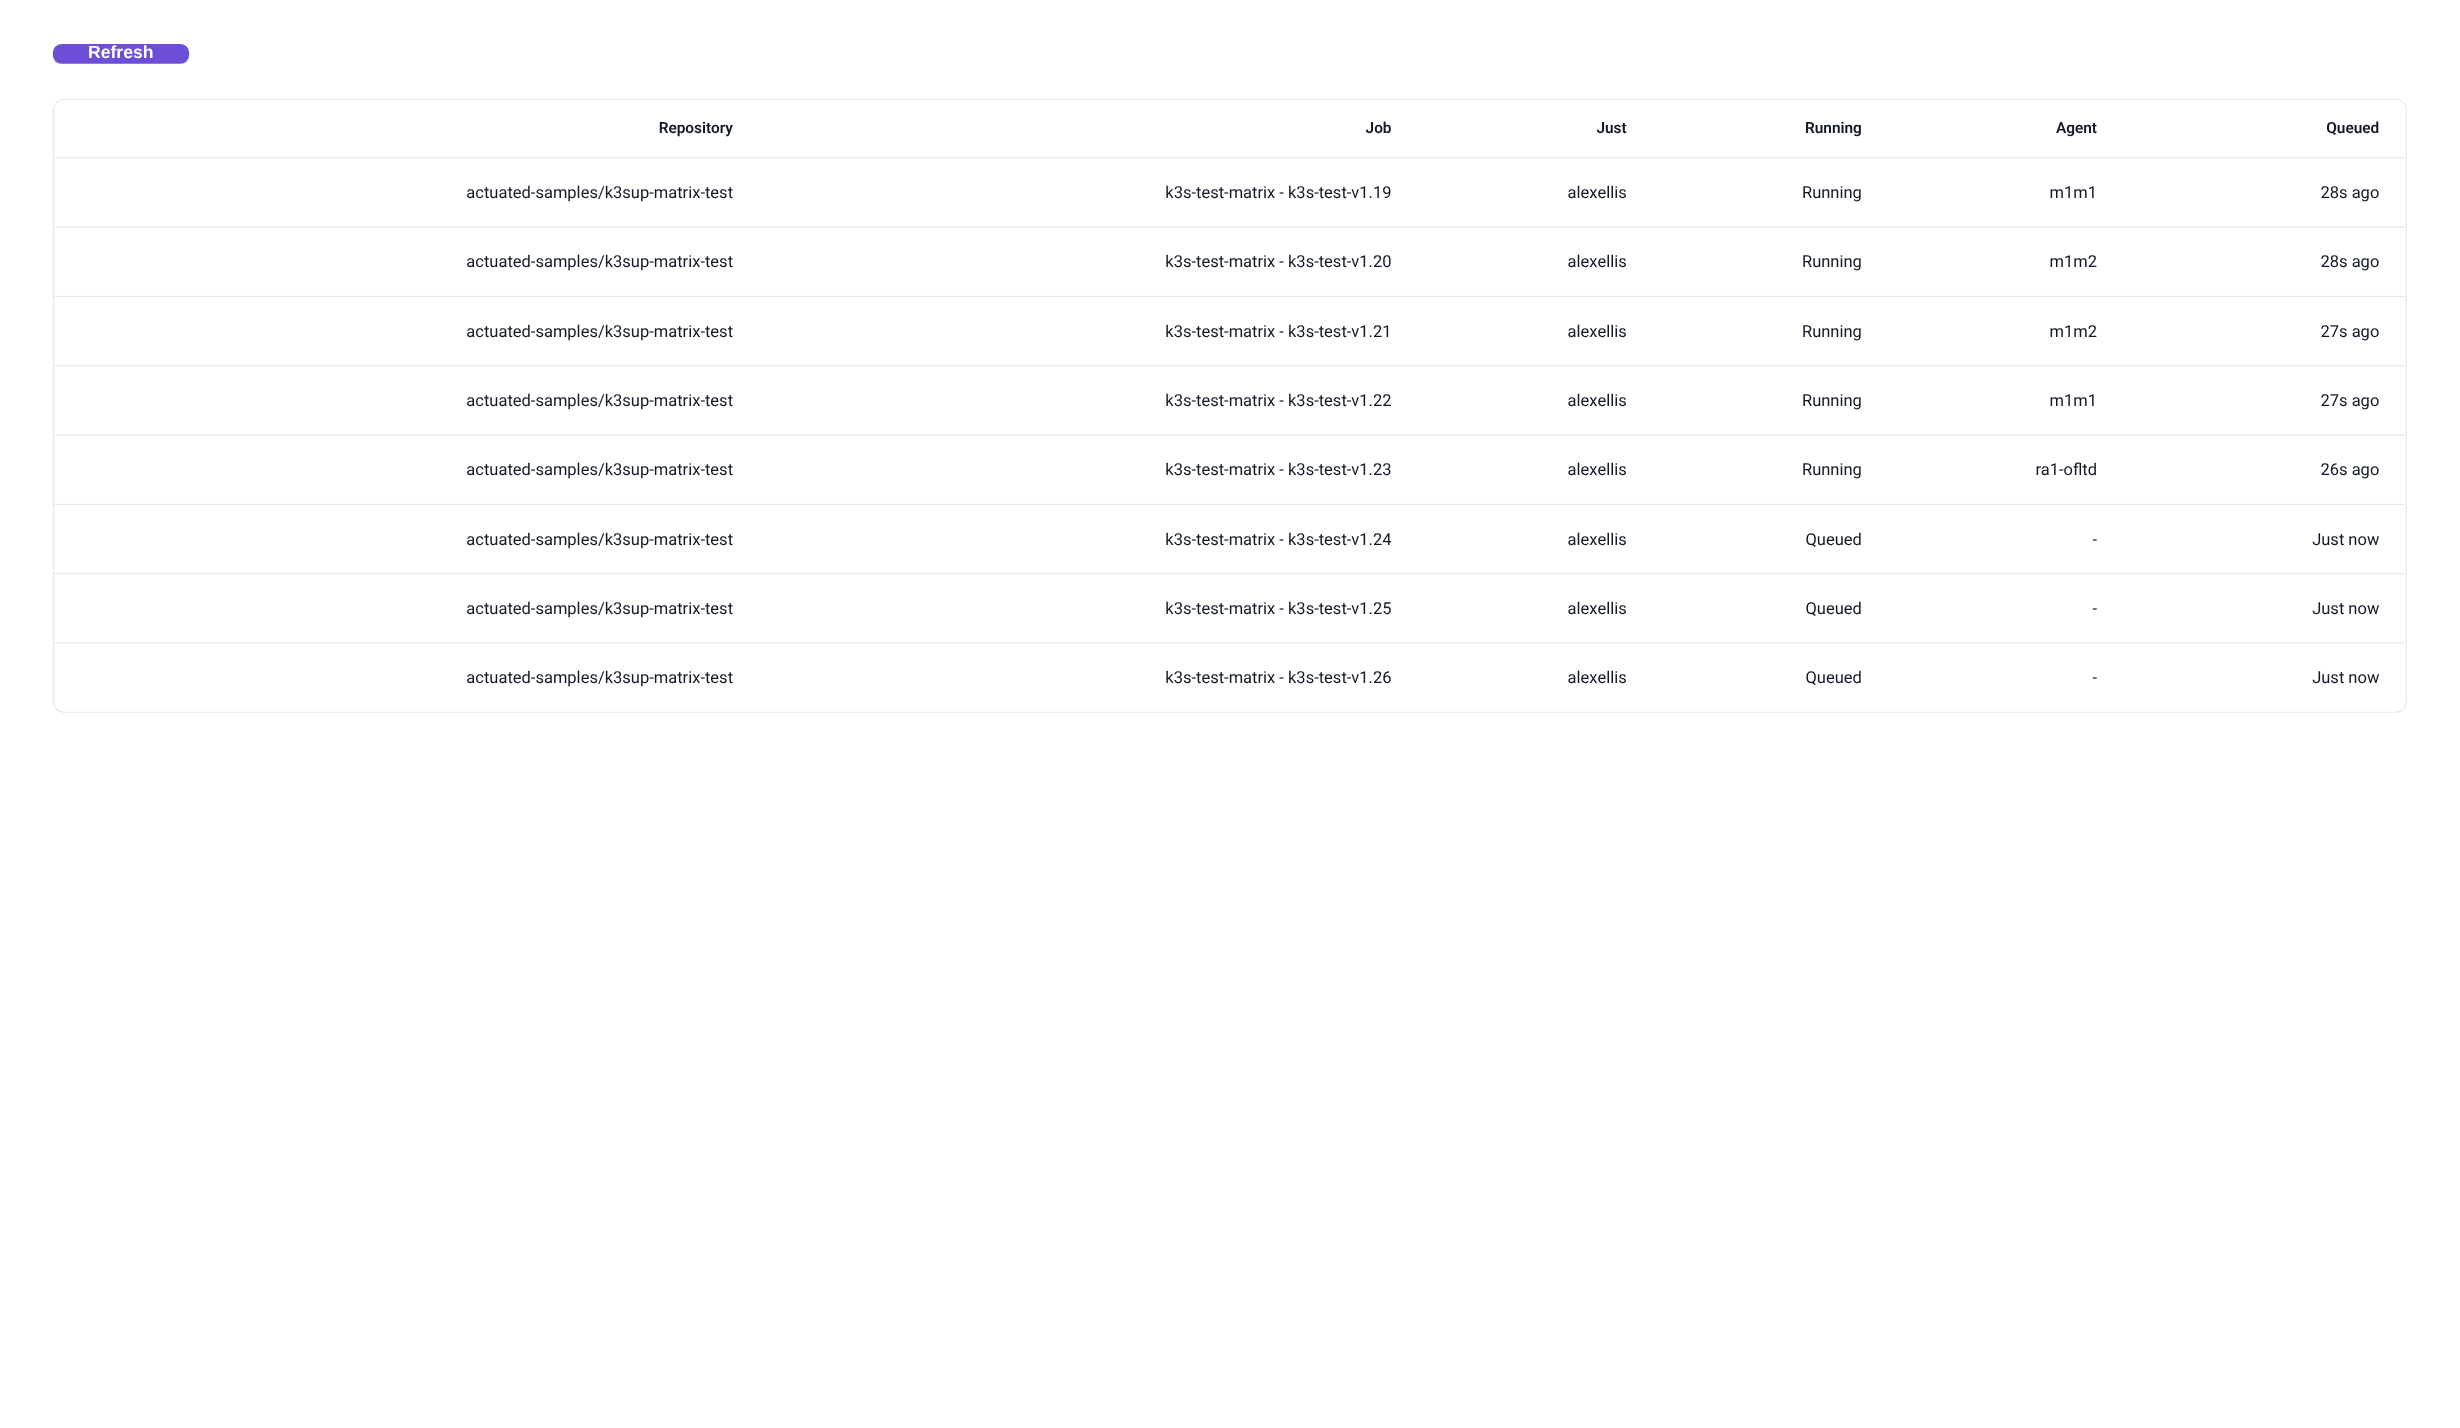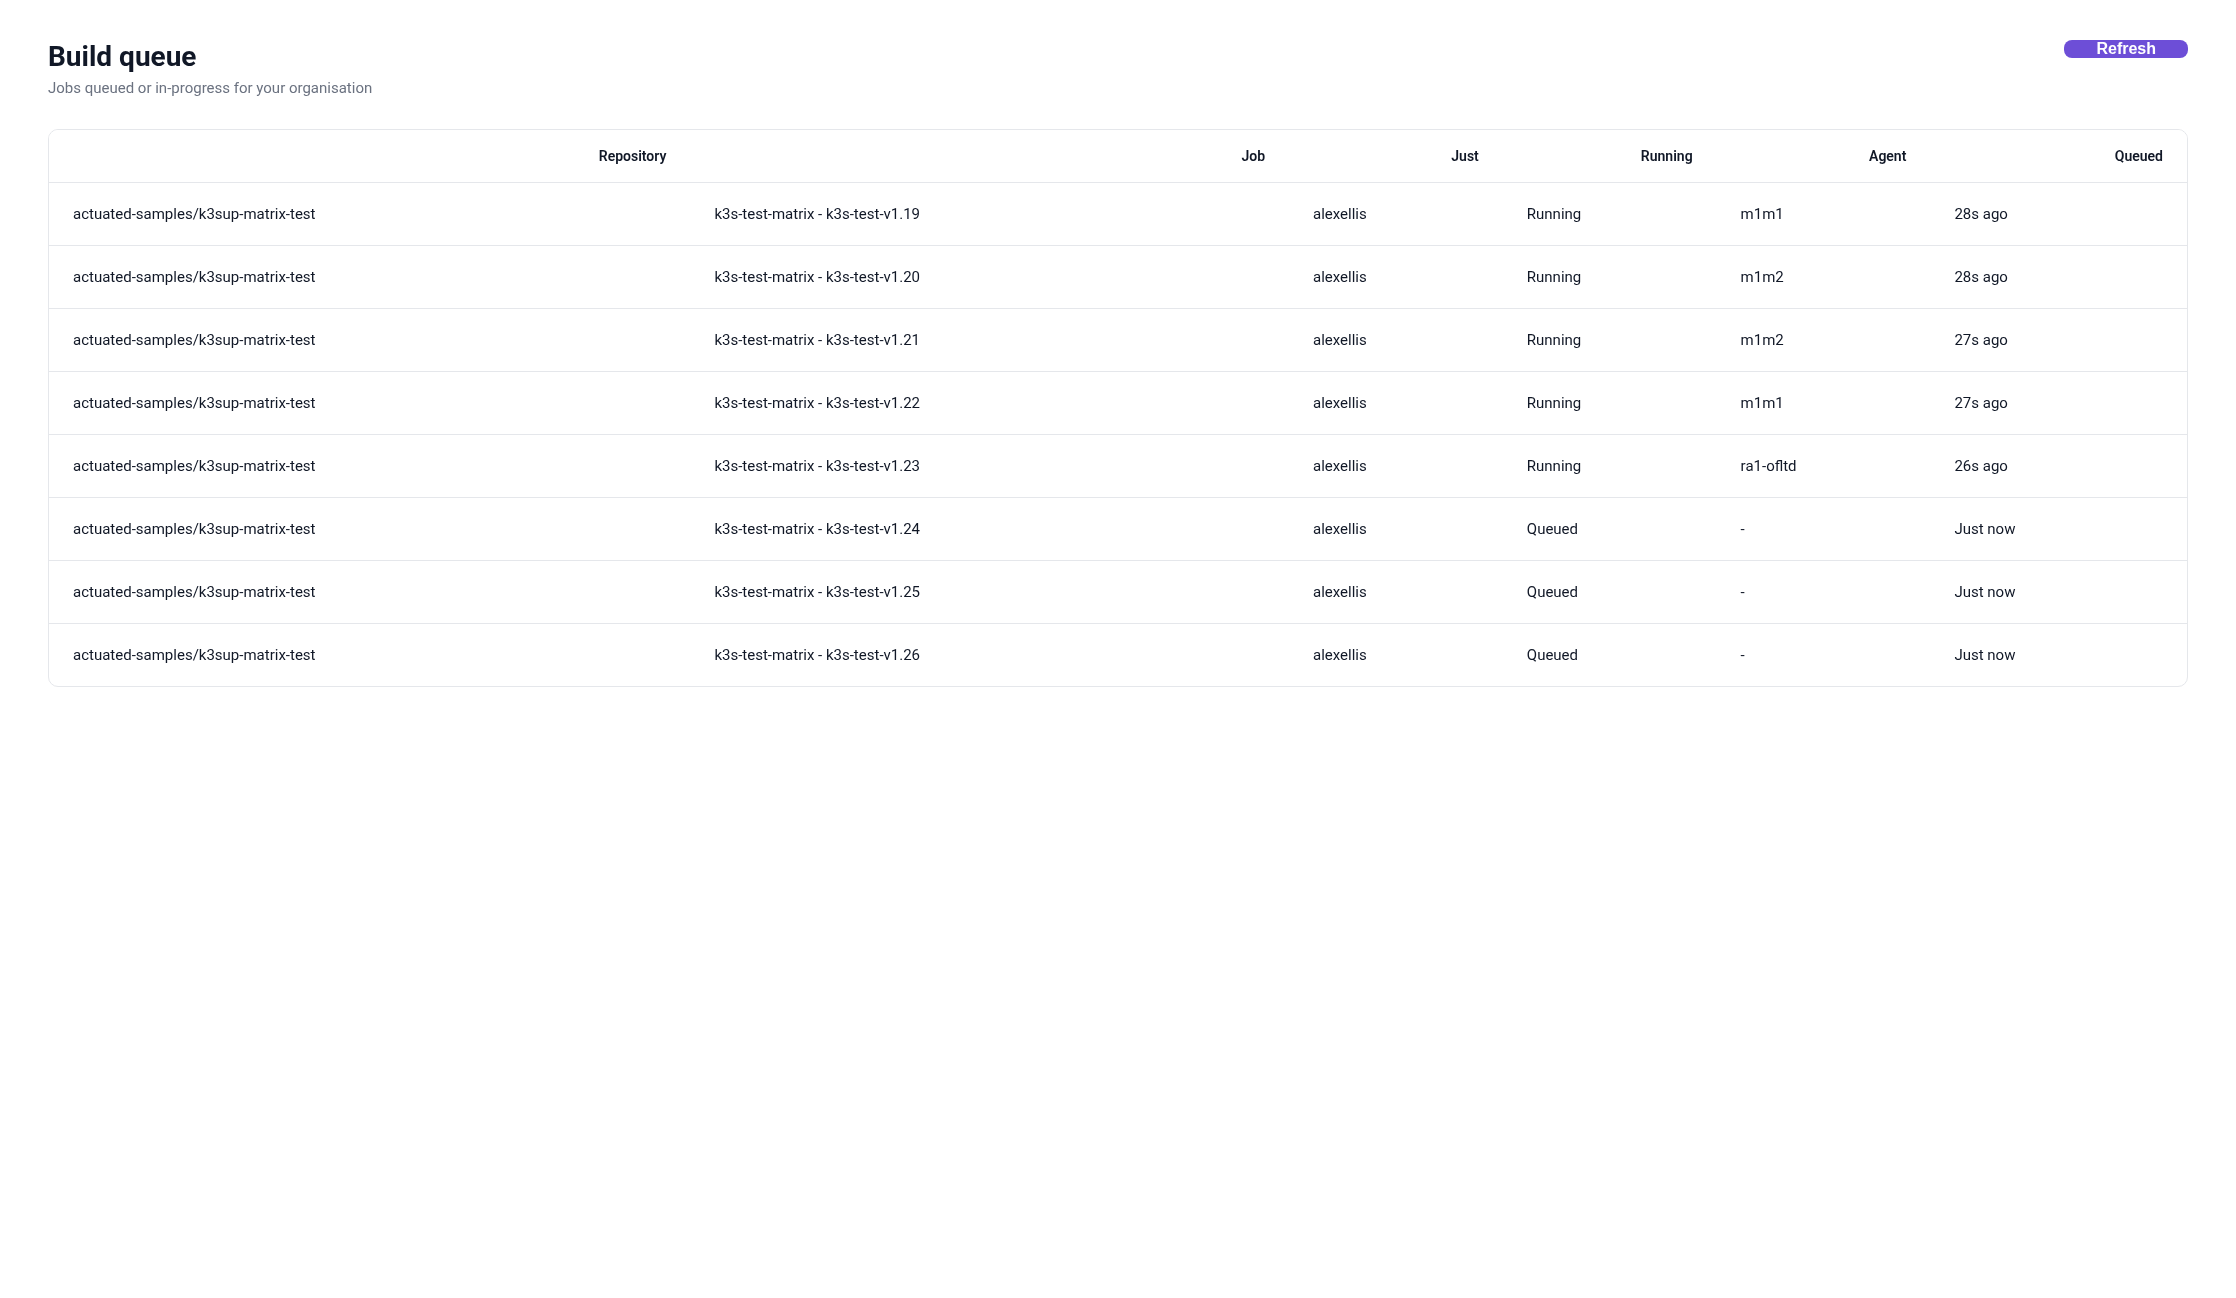--- a/index.html
+++ b/index.html
@@ -64,20 +64,21 @@
       text-align: right;
       padding: 18px 24px;
       font-size: 14px;
       font-weight: 600;
       color: #111827;
       border-bottom: 1px solid #e5e7eb;
     }
 
     tbody tr {
       border-bottom: 1px solid #e5e7eb;
+      text-align: right;
     }
 
     tbody tr:last-child {
       border-bottom: none;
     }
 
     tbody td {
       padding: 22px 24px;
       font-size: 15px;
       color: #111827;
@@ -87,24 +88,20 @@
     .col-job { width: 28%; }
     .col-actor { width: 10%; }
     .col-status { width: 10%; }
     .col-agent { width: 10%; }
     .col-created { width: 12%; }
   </style>
 </head>
 <body>
 
 <div class="page-header">
-  <div class="header-text">
-    <h1>Build queue</h1>
-    <p>Jobs queued or in-progress for your organisation</p>
-  </div>
   <button class="refresh-button">Refresh</button>
 </div>
 
 <div class="table-container">
   <table>
     <thead>
       <tr>
         <th class="col-repo">Repository</th>
         <th class="col-job">Job</th>
         <th class="col-actor">Just</th>

